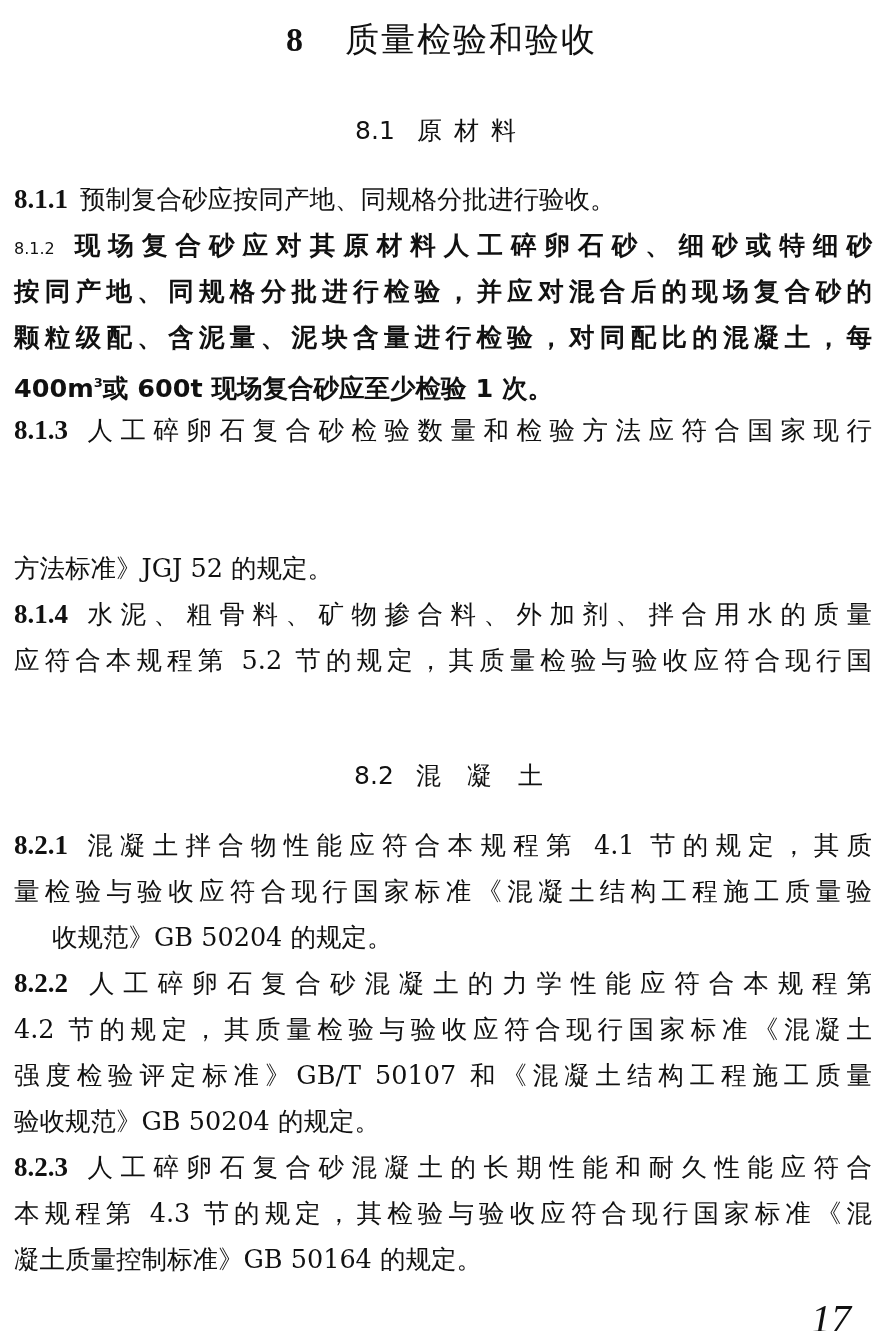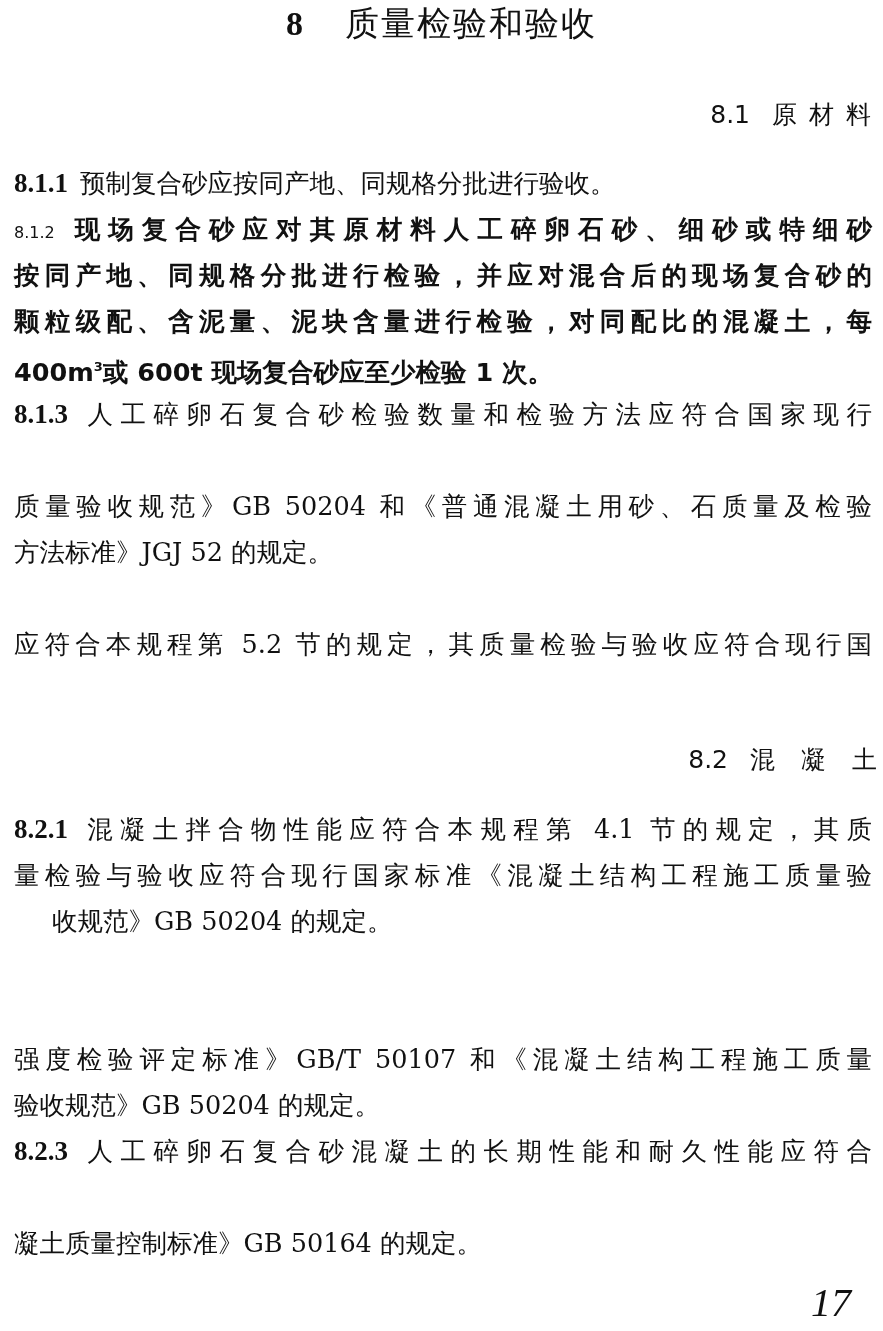--- a/index.html
+++ b/index.html
@@ -1,26 +1,26 @@
 <!DOCTYPE html>
 <html><head>
 <meta charset="utf-8">
 <style>
   html, body { margin: 0; padding: 0; background: #ffffff; }
   body { width: 883px; height: 1331px; position: relative; overflow: hidden; color: #111; }
-  .page { position: absolute; left: 0; top: 0; width: 883px; height: 1092px; }
+  .page { position: absolute; left: 0; top: 16px; width: 883px; height: 1092px; }
   .chapter-title {
     position: absolute; left: 0; width: 883px; top: 0; height: 46px;
     text-align: center; font-family: "DejaVu Serif", serif; font-size: 34px; line-height: 46px;
     letter-spacing: 2px;
   }
   .chapter-title .num { font-family: "Liberation Serif", serif; font-weight: bold; margin-right: 40px; }
   .section-heading {
     position: absolute; left: 0; width: 883px; height: 40px;
-    text-align: right; font-family: "DejaVu Sans", sans-serif; font-size: 25px; line-height: 40px;
+    text-align: center; font-family: "DejaVu Sans", sans-serif; font-size: 25px; line-height: 40px;
   }
   .section-heading .num { font-family: "DejaVu Sans", sans-serif; margin-right: 22px; }
   .section-heading .t { letter-spacing: 12px; }
   .line {
     position: absolute; left: 14px; width: 858px; height: 46px;
     font-family: "DejaVu Serif", serif; font-size: 25.5px; line-height: 46px;
     white-space: nowrap; text-align: justify; text-align-last: justify;
   }
   .line.last { text-align-last: left; }
   .line.bold { font-family: "DejaVu Sans", sans-serif; font-weight: bold; }
@@ -58,53 +58,62 @@
   <div class="line bold" style="top:298px;">
     <span>颗粒级配、含泥量、泥块含量进行检验，对同配比的混凝土，每</span>
   </div>
   <div class="line bold last" style="top:344px;">
     <span>400m</span><sup>3</sup><span>或 600t 现场复合砂应至少检验 1 次。</span>
   </div>
 
   <div class="line" style="top:391px;">
     <span class="clause-num">8.1.3</span><span>人工碎卵石复合砂检验数量和检验方法应符合国家现行</span>
   </div>
-  <div class="line" style="top:483px;">
-    <span>质量验收规范》GB 50204 和《普通混凝土用砂、石质量及检验</span>
-  </div>
   <div class="line last" style="top:529px;">
     <span>方法标准》JGJ 52 的规定。</span>
   </div>
 
+  <div class="line" style="top:575px;">
+    <span class="clause-num">8.1.4</span><span>水泥、粗骨料、矿物掺合料、外加剂、拌合用水的质量</span>
+  </div>
   <div class="line" style="top:621px;">
     <span>应符合本规程第 5.2 节的规定，其质量检验与验收应符合现行国</span>
   </div>
 
   <div class="section-heading" style="top:740px;margin-left:20px;">
     <span class="num">8.2</span><span class="t" style="letter-spacing:26px;">混凝土</span>
   </div>
 
   <div class="line" style="top:806px;">
     <span class="clause-num">8.2.1</span><span>混凝土拌合物性能应符合本规程第 4.1 节的规定，其质</span>
   </div>
   <div class="line" style="top:852px;">
     <span>量检验与验收应符合现行国家标准《混凝土结构工程施工质量验</span>
   </div>
   <div class="line last" style="top:898px;margin-left:38px;">
     <span>收规范》GB 50204 的规定。</span>
   </div>
 
+  <div class="line" style="top:944px;">
+    <span class="clause-num">8.2.2</span><span>人工碎卵石复合砂混凝土的力学性能应符合本规程第</span>
+  </div>
+  <div class="line" style="top:990px;">
+    <span>4.2 节的规定，其质量检验与验收应符合现行国家标准《混凝土</span>
+  </div>
   <div class="line" style="top:1036px;">
     <span>强度检验评定标准》GB/T 50107 和《混凝土结构工程施工质量</span>
   </div>
   <div class="line last" style="top:1082px;">
     <span>验收规范》GB 50204 的规定。</span>
   </div>
 
   <div class="line" style="top:1128px;">
     <span class="clause-num">8.2.3</span><span>人工碎卵石复合砂混凝土的长期性能和耐久性能应符合</span>
   </div>
+  <div class="line" style="top:1174px;">
+    <span>本规程第 4.3 节的规定，其检验与验收应符合现行国家标准《混</span>
+  </div>
   <div class="line last" style="top:1220px;">
     <span>凝土质量控制标准》GB 50164 的规定。</span>
   </div>
 
   <div class="page-number">17</div>
 </div>
 
 </body></html>

